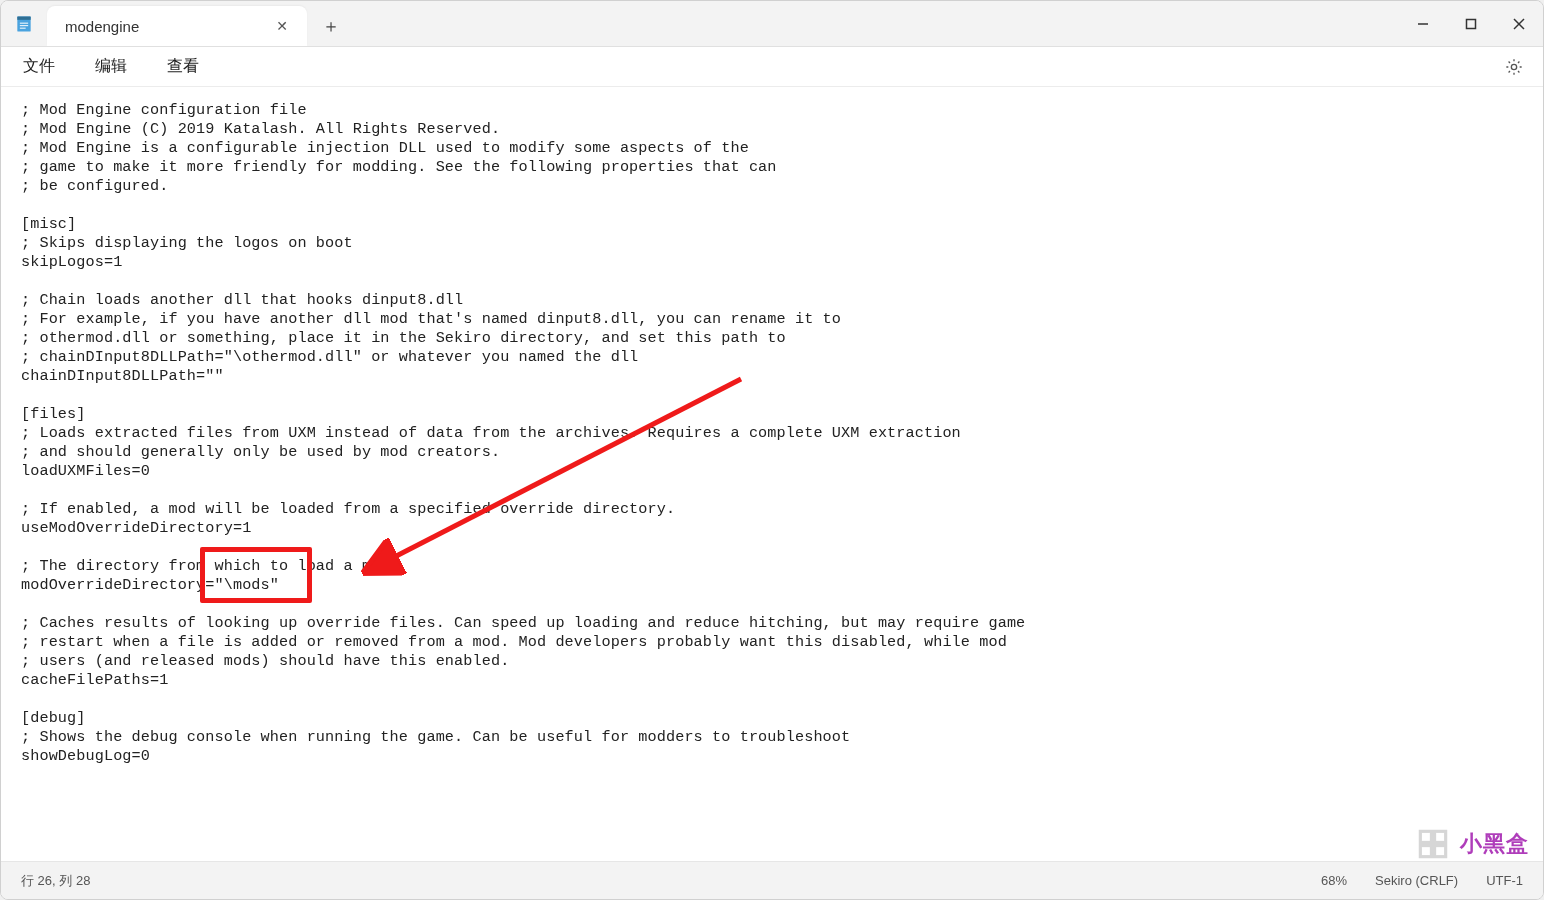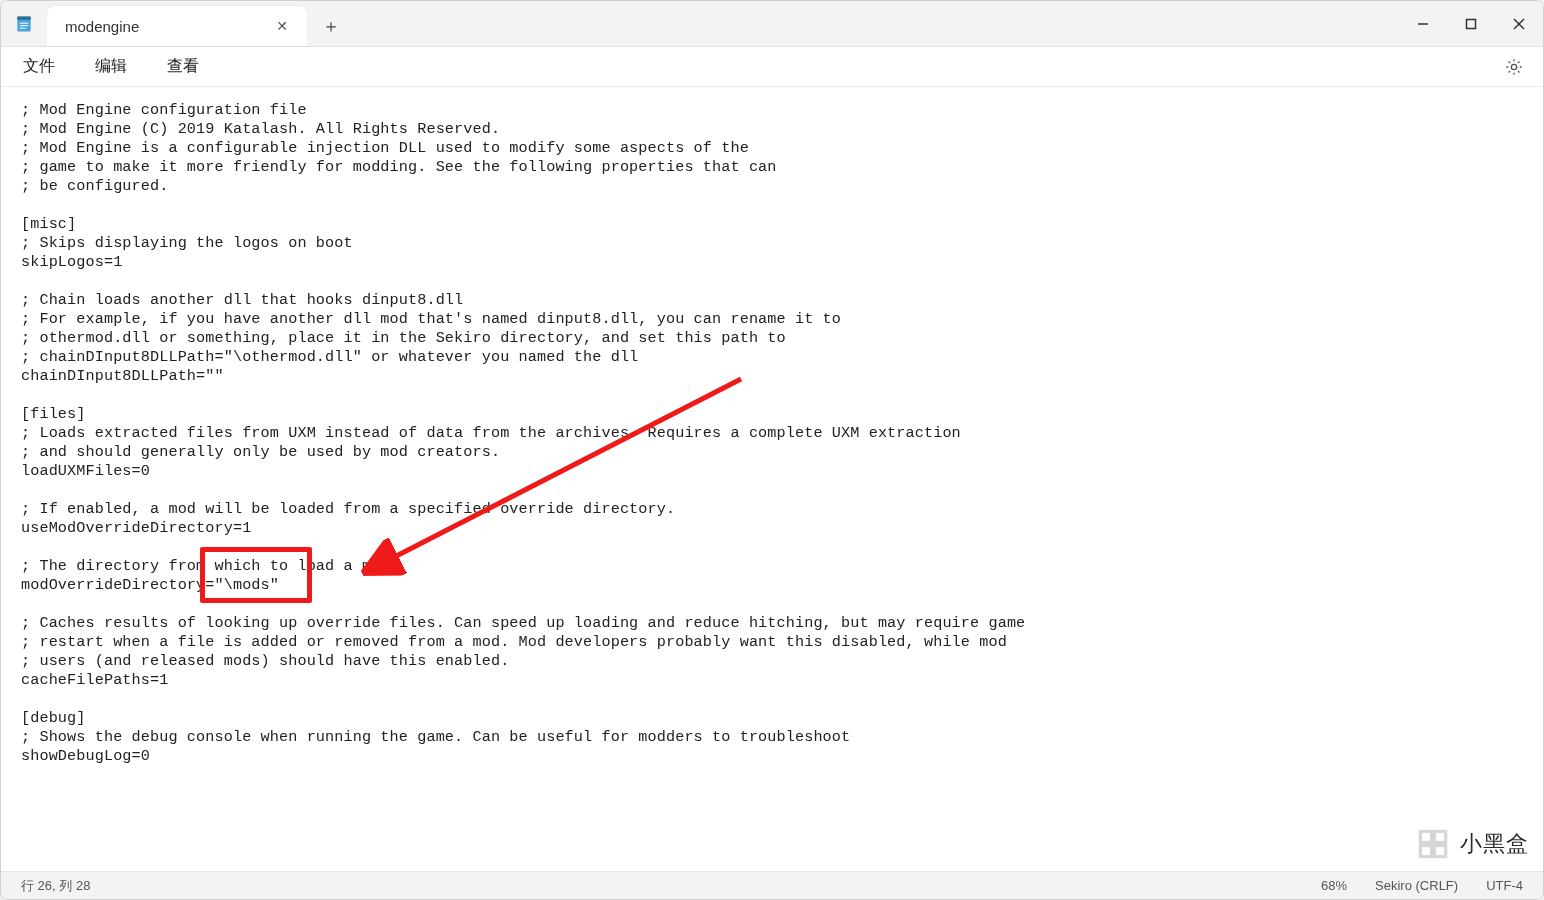--- a/index.html
+++ b/index.html
@@ -64,29 +64,29 @@
   
   .annot { position: absolute; left: 0; top: 0; pointer-events: none; }
   .annot-box {
     position: absolute; border: 5px solid #ef1a1a; border-radius: 2px;
   }
   .annot-arrow {
     position: absolute; stroke: #ef1a1a; fill: #ef1a1a;
   }
   
   .statusbar {
-    height: 28px; background: #f3f3f3; display: flex; align-items: center;
+    height: 38px; background: #f3f3f3; display: flex; align-items: center;
     padding: 0 20px; font-size: 13px; color: #555; gap: 28px;
     border-top: 1px solid #e6e6e6;
   }
   .statusbar .flex { flex: 1; }
   
   .watermark {
     position: absolute; right: 14px; bottom: 36px; display: flex; align-items: center;
-    gap: 8px; color: #000000; font-size: 22px; font-weight: 400; letter-spacing: 1px;
+    gap: 8px; color: #a21caf; font-size: 22px; font-weight: 700; letter-spacing: 1px;
     opacity: 0.85; pointer-events: none;
   }
   .watermark svg { width: 38px; height: 38px; }
 </style>
 </head>
 <body>
 
 <div class="window">
 
   <div class="titlebar">
@@ -187,21 +187,21 @@
         <line id="arrow-line" stroke="#ef1a1a" stroke-width="5" marker-end="url(#ahead)" x1="740" y1="292" x2="370" y2="482"></line>
       </svg>
     </div>
   </div>
 
   <div class="statusbar">
     <span>行 26, 列 28</span>
     <span class="flex"></span>
     <span>68%</span>
     <span>Sekiro (CRLF)</span>
-    <span>UTF-4</span>
+    <span>UTF-1</span>
   </div>
 
   <div class="watermark">
     <svg viewBox="0 0 48 48" fill="none">
       <rect x="8" y="8" width="14" height="14" stroke="#d0d0d0" stroke-width="4"></rect>
       <rect x="26" y="8" width="14" height="14" stroke="#d0d0d0" stroke-width="4"></rect>
       <rect x="8" y="26" width="14" height="14" stroke="#d0d0d0" stroke-width="4"></rect>
       <rect x="26" y="26" width="14" height="14" stroke="#d0d0d0" stroke-width="4"></rect>
     </svg>
     <span>小黑盒</span>

